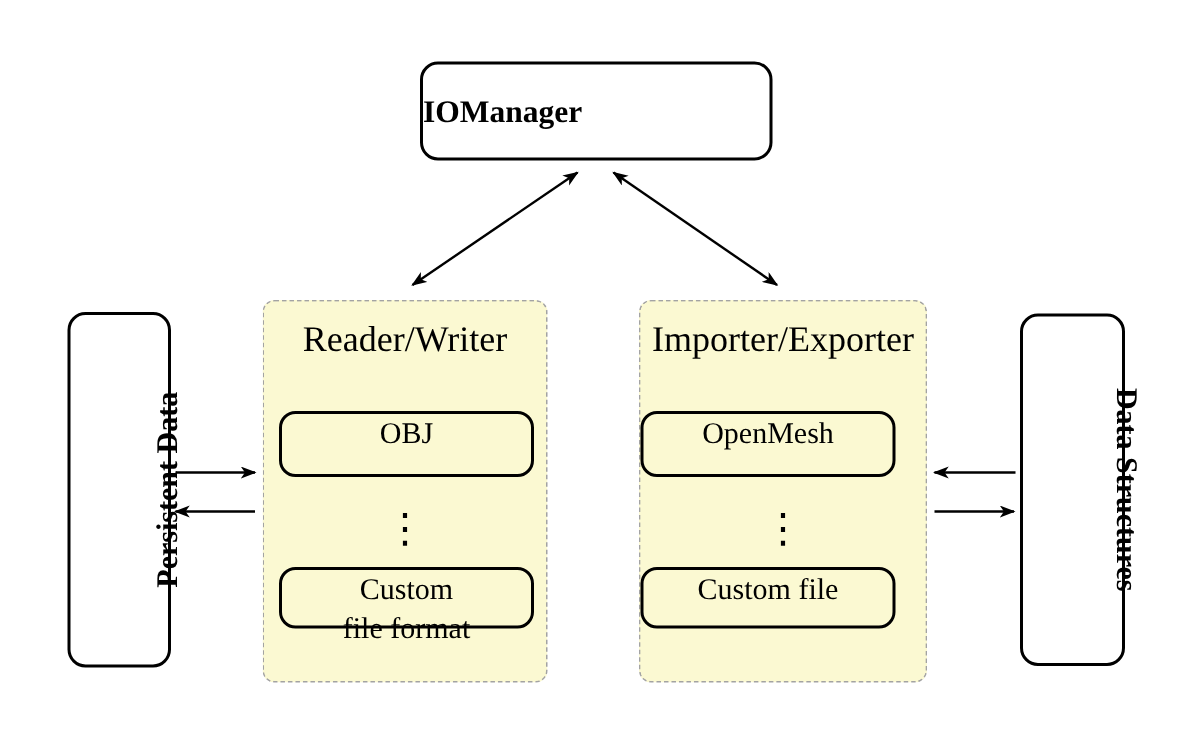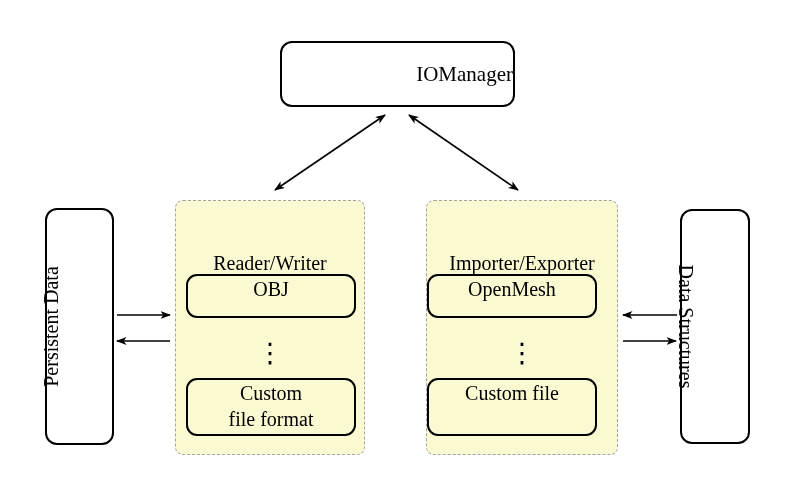--- a/index.html
+++ b/index.html
@@ -32,21 +32,22 @@
   }
   .arrows line { stroke: var(--arrow); stroke-width: 1.6; }
 
   .node {
     position: absolute;
     background: var(--node-bg);
     border: 2.5px solid var(--node-border);
     border-radius: 12px;
     display: flex;
     align-items: center;
-    justify-content: flex-end;
+    justify-content: flex-start;
+    font-weight: bold;
   }
   .node-io {
     left: 280px; top: 41px; width: 235px; height: 66px;
     font-size: 21px;
   }
   .node-side { font-size: 20px; }
   .node-side .vtext { white-space: nowrap; }
   .node-left  { left: 45px;  top: 208px; width: 69px; height: 237px; }
   .node-right { left: 680px; top: 209px; width: 70px; height: 235px; }
   .rot-up   { transform: rotate(-90deg); }
@@ -59,39 +60,38 @@
     background: var(--panel-bg);
     border: 1.4px dashed var(--panel-border);
     border-radius: 8px;
   }
   .panel-left  { left: 175px; width: 190px; }
   .panel-right { left: 426px; width: 192px; }
   .panel-title {
     position: absolute;
     top: 13px; left: 0; right: 0;
     text-align: center;
-    font-size: 20px;
-    margin-top: 38px;
+    font-size: 24px;
   }
   .inner-box {
     position: absolute;
     width: 170px;
     background: transparent;
     border: 2.5px solid var(--node-border);
     border-radius: 11px;
     display: flex;
     flex-direction: column;
     align-items: center;
     justify-content: flex-start;
     font-size: 20px;
     line-height: 26px;
     text-align: center;
   }
   .inner-top    { top: 73px;  height: 44px; }
-  .inner-bottom { top: 177px; height: 58px; }
+  .inner-bottom { top: 177px; height: 41px; }
   .panel-left  .inner-box { left: 10px; }
   .panel-right .inner-box { left: 0; }
   .inner-box span:empty { display: none; }
   .ellipsis {
     position: absolute;
     top: 130px; left: 0; right: 0;
     height: 42px;
     display: flex;
     align-items: center;
     justify-content: center;

